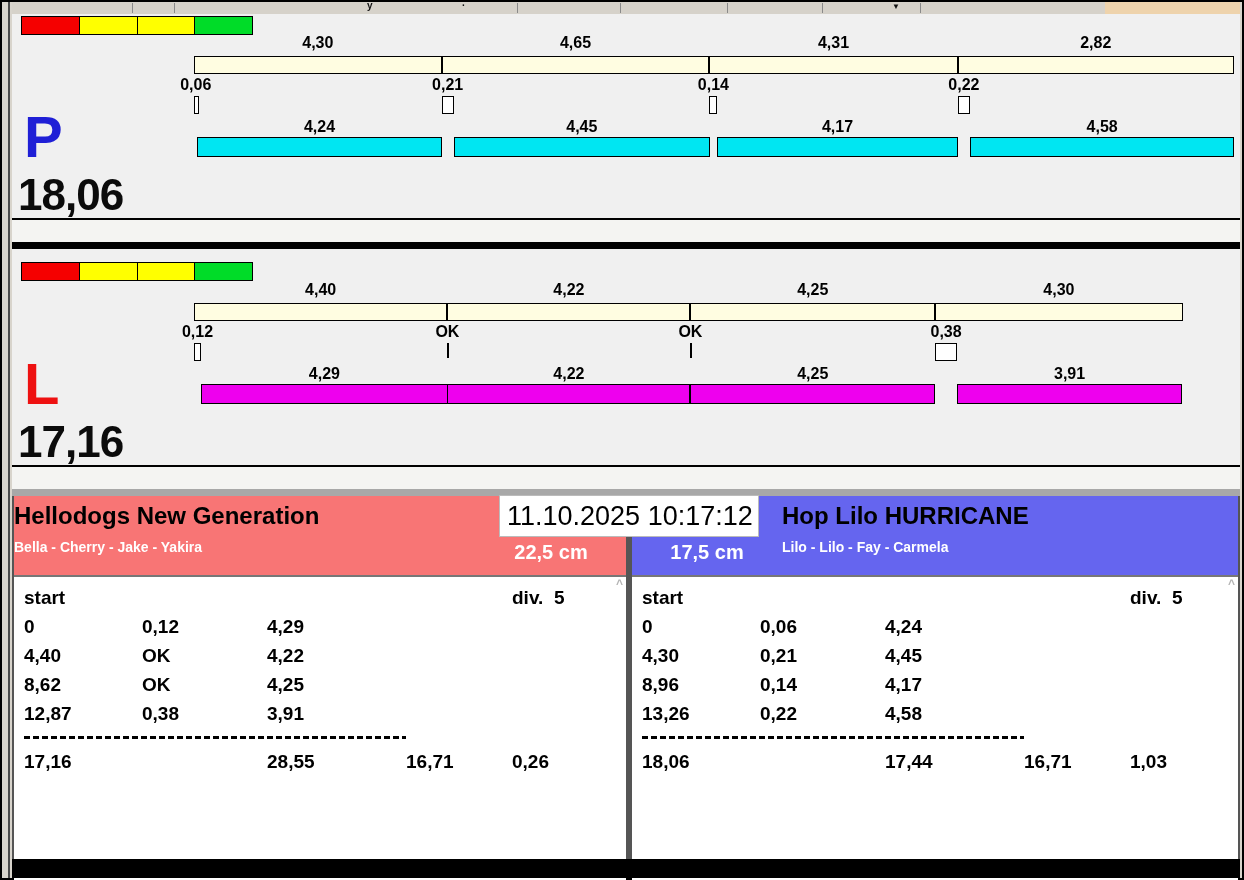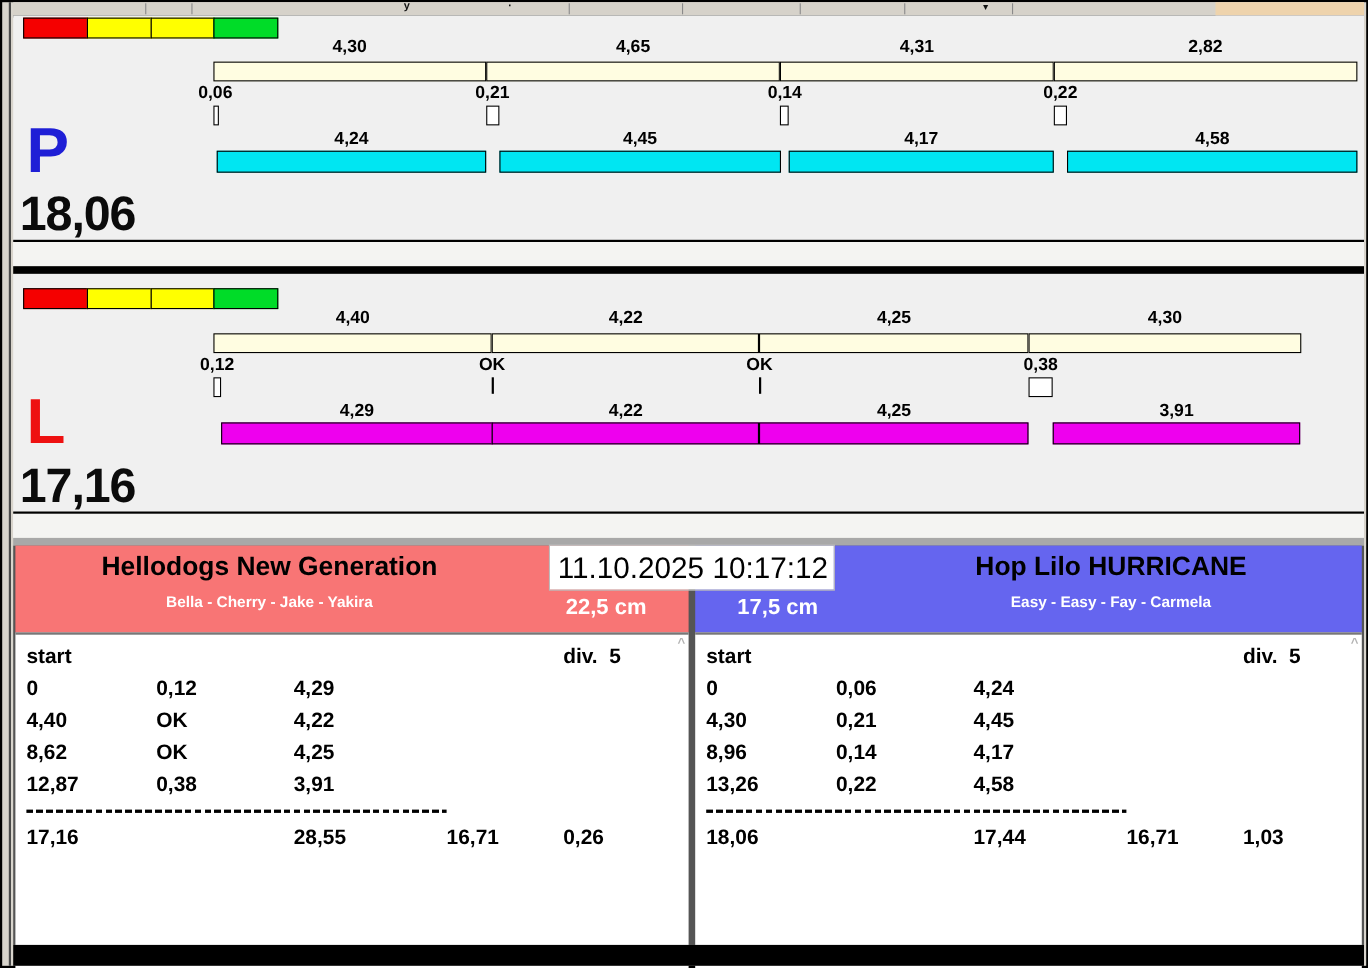--- a/index.html
+++ b/index.html
@@ -37,21 +37,21 @@
   .substrip{position:absolute;left:0;bottom:0;width:1228px;height:22px;background:#f4f4f2;border-top:2px solid #000;}
   .black-divider{position:absolute;left:0;top:240px;width:1228px;height:7px;background:#000;}
   .gray-band{position:absolute;left:0;top:487px;width:1228px;height:7px;background:#a8a8a8;}
 
   
   .bottom{position:absolute;left:0;top:494px;width:1228px;height:363px;background:#555;}
   .team-panel{position:absolute;top:0;height:363px;}
   .team-left{left:2px;width:612px;}
   .team-right{left:620px;width:606px;}
   .team-header{height:79px;display:flex;}
-  .titles{flex:1;padding-top:5px;text-align:center;overflow:hidden;}
+  .titles{flex:1;padding-top:5px;overflow:hidden;}
   .team-name{font-size:24px;font-weight:700;color:#000;line-height:30px;white-space:nowrap;}
   .team-dogs{font-size:14px;font-weight:700;color:#fff;line-height:22px;margin-top:5px;white-space:nowrap;}
   .team-cm{width:150px;display:flex;flex-direction:column;justify-content:flex-end;align-items:center;padding-bottom:11px;box-sizing:border-box;font-size:20px;font-weight:700;color:#fff;white-space:pre;}
   .team-table{position:relative;height:316px;background:#fff;border-top:2px solid #777;padding-top:6px;box-sizing:border-box;overflow:hidden;}
   .trow{position:relative;height:29px;}
   .tcell{position:absolute;top:0;font-size:19px;font-weight:700;color:#000;white-space:pre;line-height:29px;}
   .c0{left:10px;} .c1{left:128px;} .c2{left:253px;} .c3{left:378px;margin-left:14px;} .c4{left:498px;}
   .dashes{height:3px;width:382px;margin:8px 0 8px 10px;background:repeating-linear-gradient(90deg,#000 0 6px,transparent 6px 9px);}
   .totals{margin-top:2px;}
   .scroll-arrow{position:absolute;top:2px;right:3px;font-size:12px;font-weight:700;color:#b4b4b4;line-height:10px;}
@@ -204,21 +204,21 @@
             </div>
             <div class="scroll-arrow">^</div>
           </div>
       </div>
 
       <div class="team-panel team-right">
         <div class="team-header" style="background: rgb(101, 101, 239);">
           <div class="team-cm">17,5 cm</div>
           <div class="titles">
             <div class="team-name">Hop Lilo HURRICANE</div>
-            <div class="team-dogs">Easy - Easy - Fay - Carmela</div>
+            <div class="team-dogs">Lilo - Lilo - Fay - Carmela</div>
           </div>
         </div>
         <div class="team-table">
             <div class="trow">
               <span class="tcell c0">start</span>
               <span class="tcell c4">div.  5</span>
             </div>
             <div class="trow">
               <span class="tcell c0">0</span>
               <span class="tcell c1">0,06</span>

